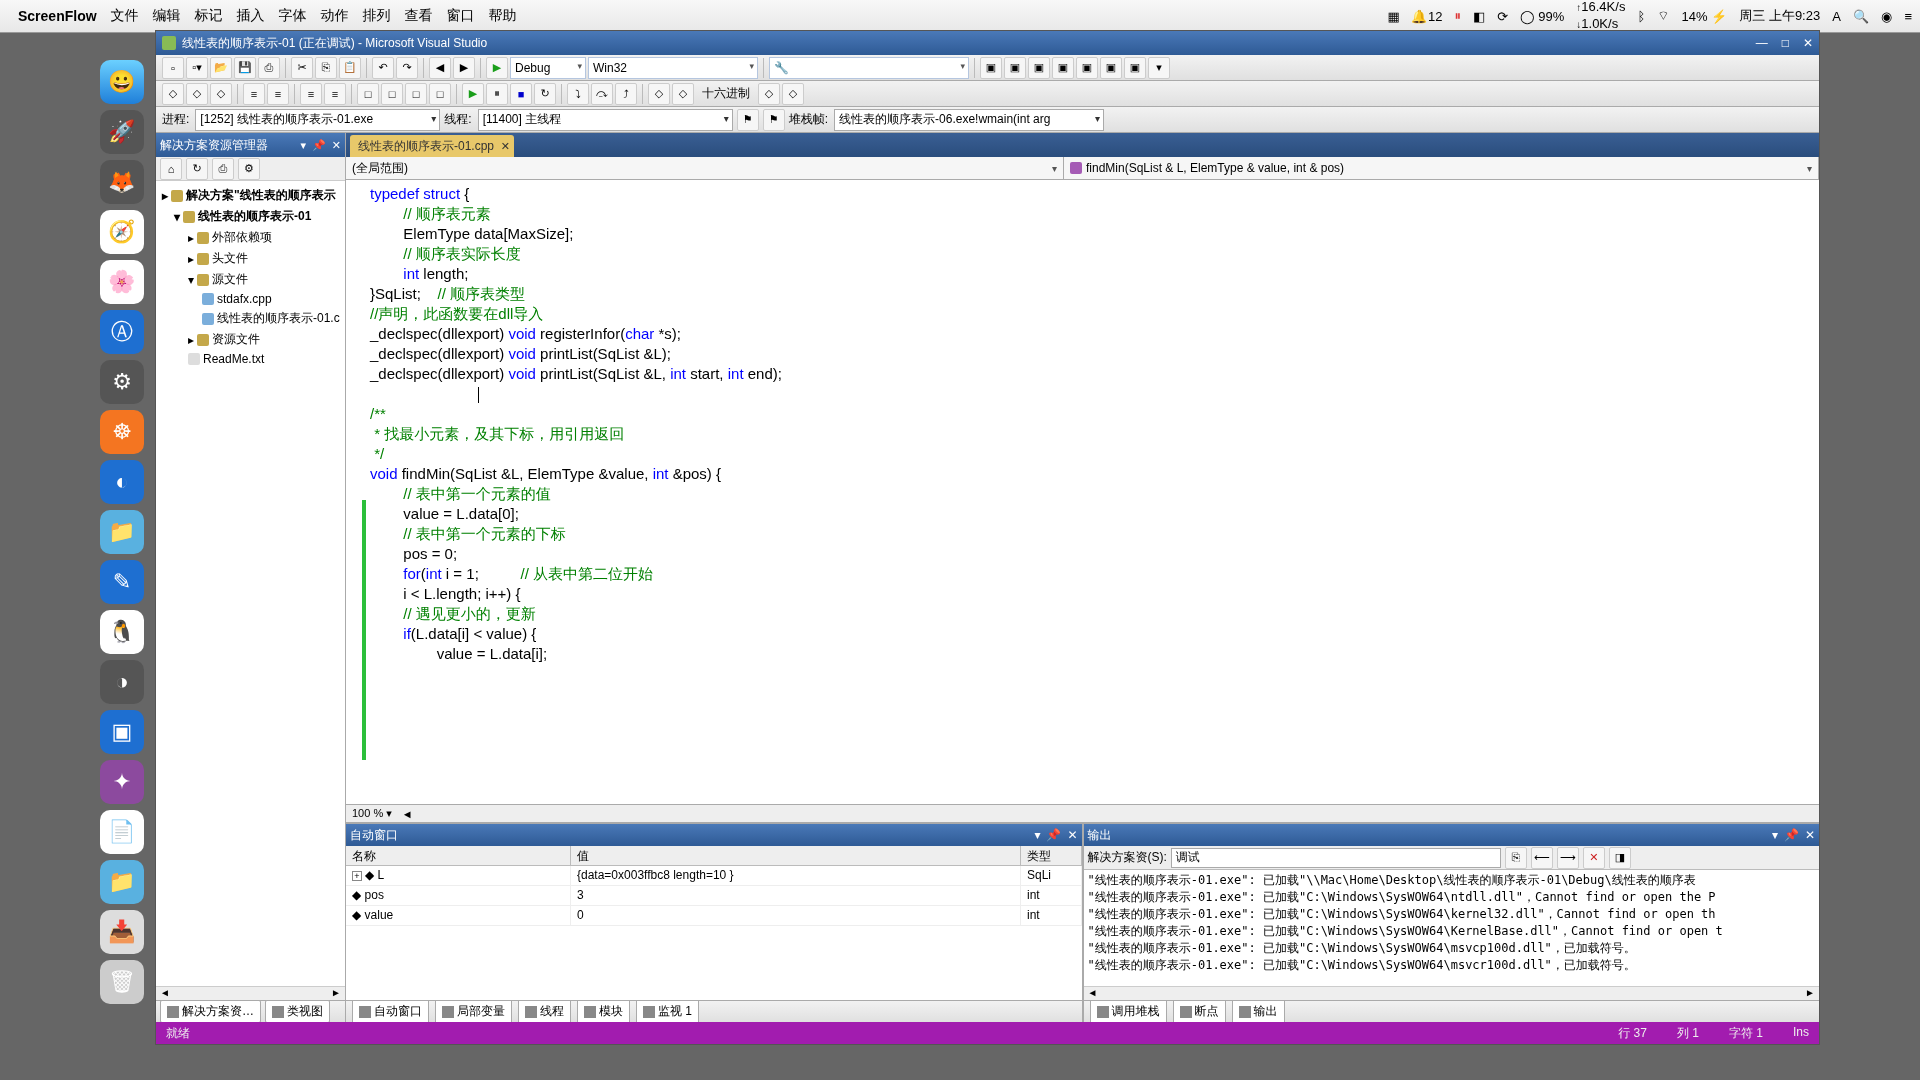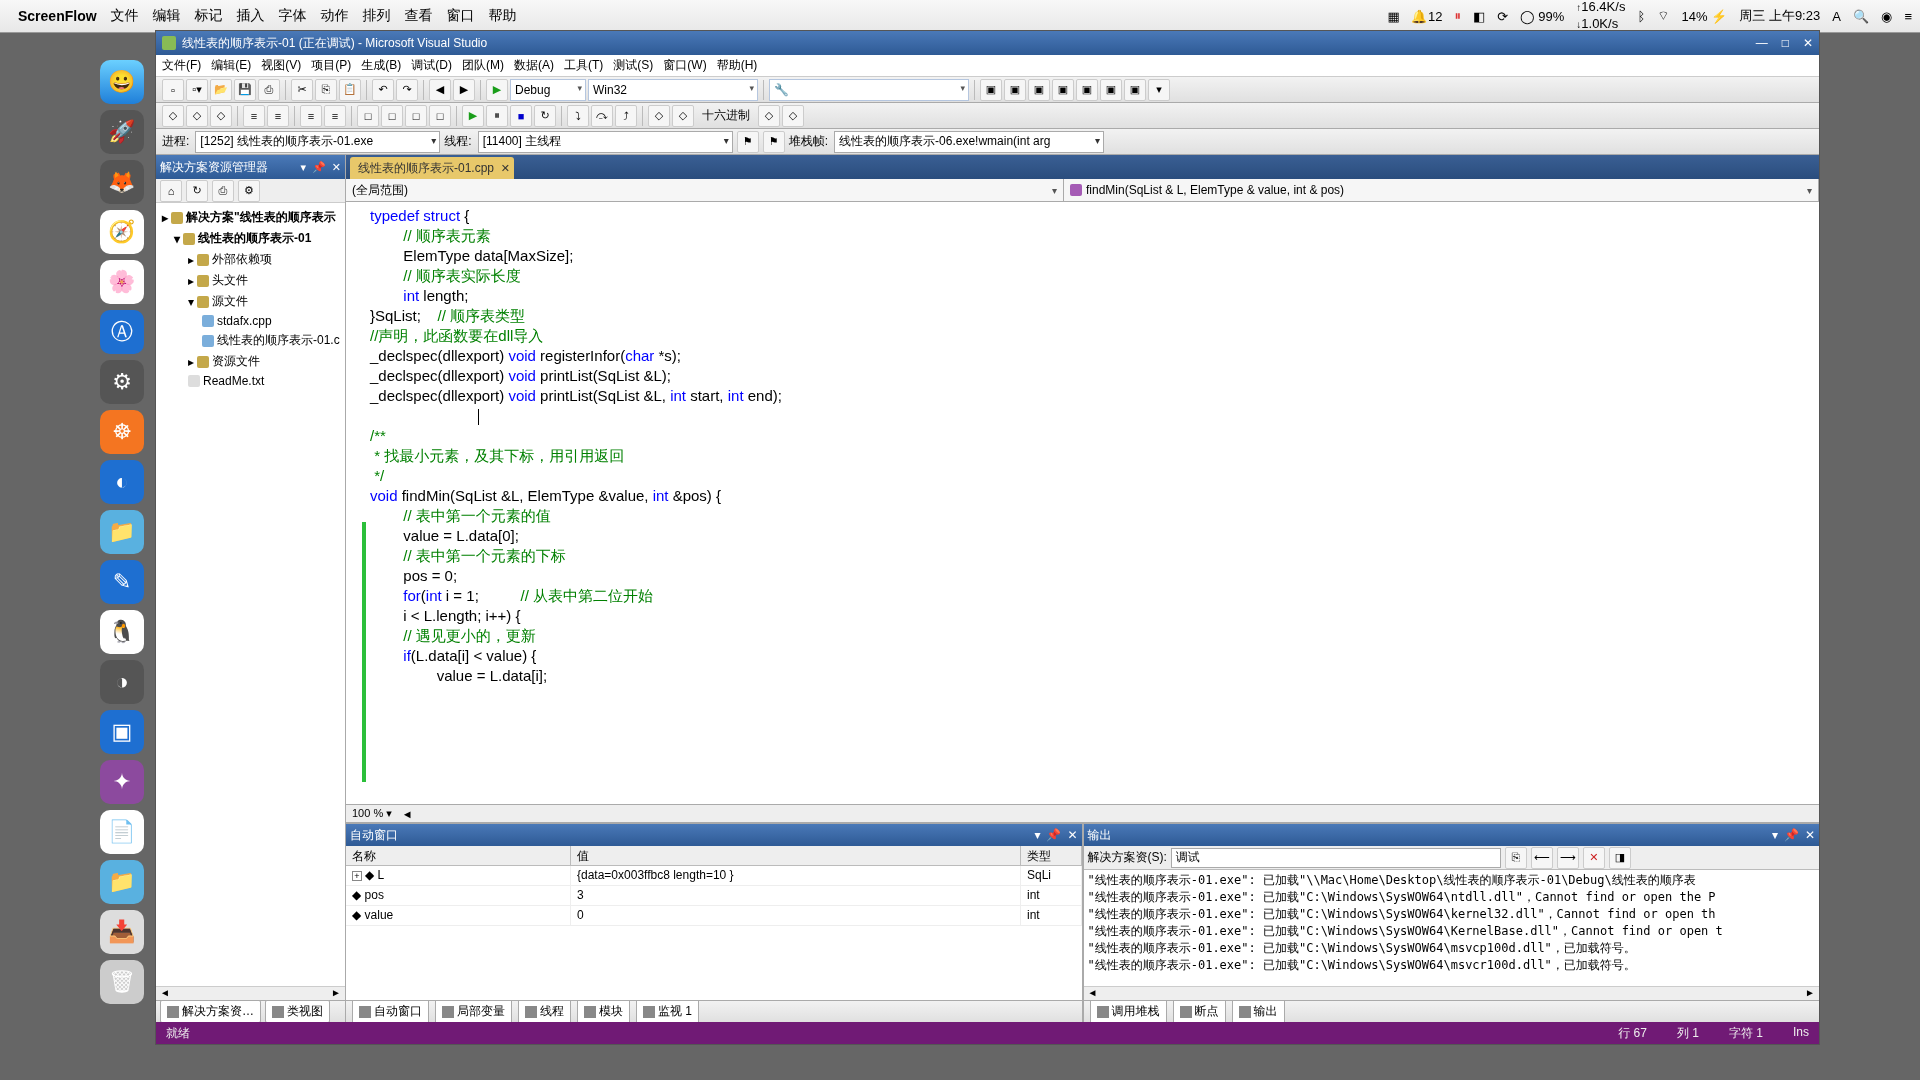--- a/index.html
+++ b/index.html
@@ -88,21 +88,21 @@
 .col-v{width:450px;}
 .col-t{flex:1;}
 .output{flex:1;display:flex;flex-direction:column;}
 .out-tools{height:24px;background:#eee;border-bottom:1px solid #bbb;display:flex;align-items:center;padding:0 4px;gap:4px;font-size:12px;}
 .out-src{height:20px;border:1px solid #aaa;background:#fff;flex:1;max-width:330px;padding:0 4px;display:flex;align-items:center;}
 .out-text{flex:1;background:#fff;font-family:"SimSun",monospace;font-size:12px;line-height:17px;padding:2px 4px;overflow:auto;white-space:pre;}
 .panel-tabs{height:22px;background:linear-gradient(#f2f2f2,#e0e0e0);border-top:1px solid #aaa;display:flex;align-items:center;gap:6px;padding:0 6px;font-size:12px;}
 .ptab{padding:2px 6px;border:1px solid #aaa;background:#fff;display:flex;align-items:center;gap:3px;}
 .ptab .pico{width:12px;height:12px;background:#888;display:inline-block;}
 
-.statusbar{height:22px;background:#701a75;color:#eee;display:flex;align-items:center;padding:0 10px;font-size:12px;}
+.statusbar{height:22px;background:#a21caf;color:#eee;display:flex;align-items:center;padding:0 10px;font-size:12px;}
 .statusbar .s-right{margin-left:auto;display:flex;gap:30px;}
 </style>
 </head>
 <body>
 
 <div class="mac-menubar">
   <span class="apple"></span>
   <span class="appname">ScreenFlow</span>
   <span class="menu-item">文件</span>
   <span class="menu-item">编辑</span>
@@ -159,34 +159,20 @@
   <div class="vs-title">
     <span class="t-icon"></span>
     <span>线性表的顺序表示-01 (正在调试) - Microsoft Visual Studio</span>
     <div class="winbtns">
       <span>—</span>
       <span>□</span>
       <span>✕</span>
     </div>
   </div>
 
-  <div class="vs-menubar">
-    <span>文件(F)</span>
-    <span>编辑(E)</span>
-    <span>视图(V)</span>
-    <span>项目(P)</span>
-    <span>生成(B)</span>
-    <span>调试(D)</span>
-    <span>团队(M)</span>
-    <span>数据(A)</span>
-    <span>工具(T)</span>
-    <span>测试(S)</span>
-    <span>窗口(W)</span>
-    <span>帮助(H)</span>
-  </div>
 
   <div class="vs-toolbar">
     <span class="tb-btn">▫</span>
     <span class="tb-btn">▫▾</span>
     <span class="tb-btn">📂</span>
     <span class="tb-btn">💾</span>
     <span class="tb-btn">⎙</span>
     <span class="tb-sep"></span>
     <span class="tb-btn">✂</span>
     <span class="tb-btn">⎘</span>
@@ -442,19 +428,19 @@
               </span>
           </div>
         </div>
       </div>
     </div>
   </div>
 
   <div class="statusbar">
     <span>就绪</span>
     <div class="s-right">
-      <span>行 67</span>
+      <span>行 37</span>
       <span>列 1</span>
       <span>字符 1</span>
       <span>Ins</span>
     </div>
   </div>
 </div>
 
 </body></html>

